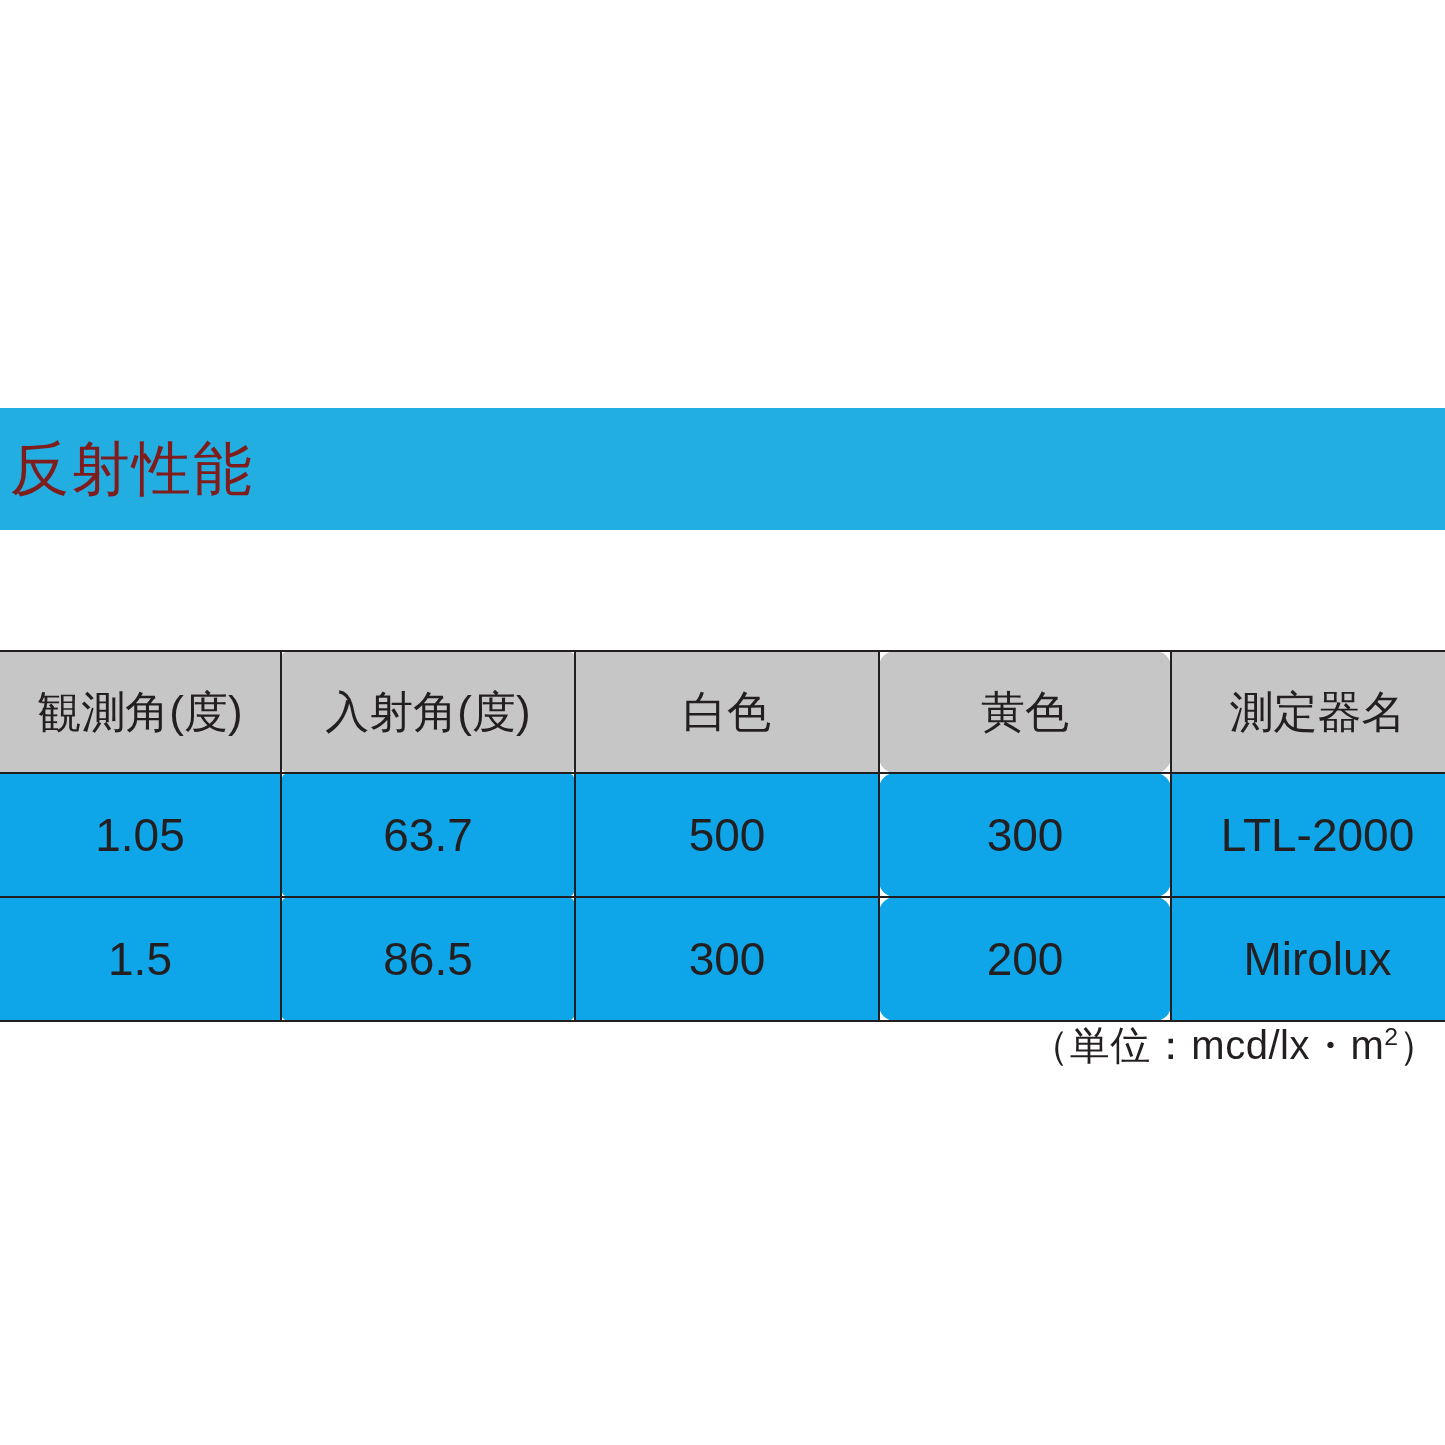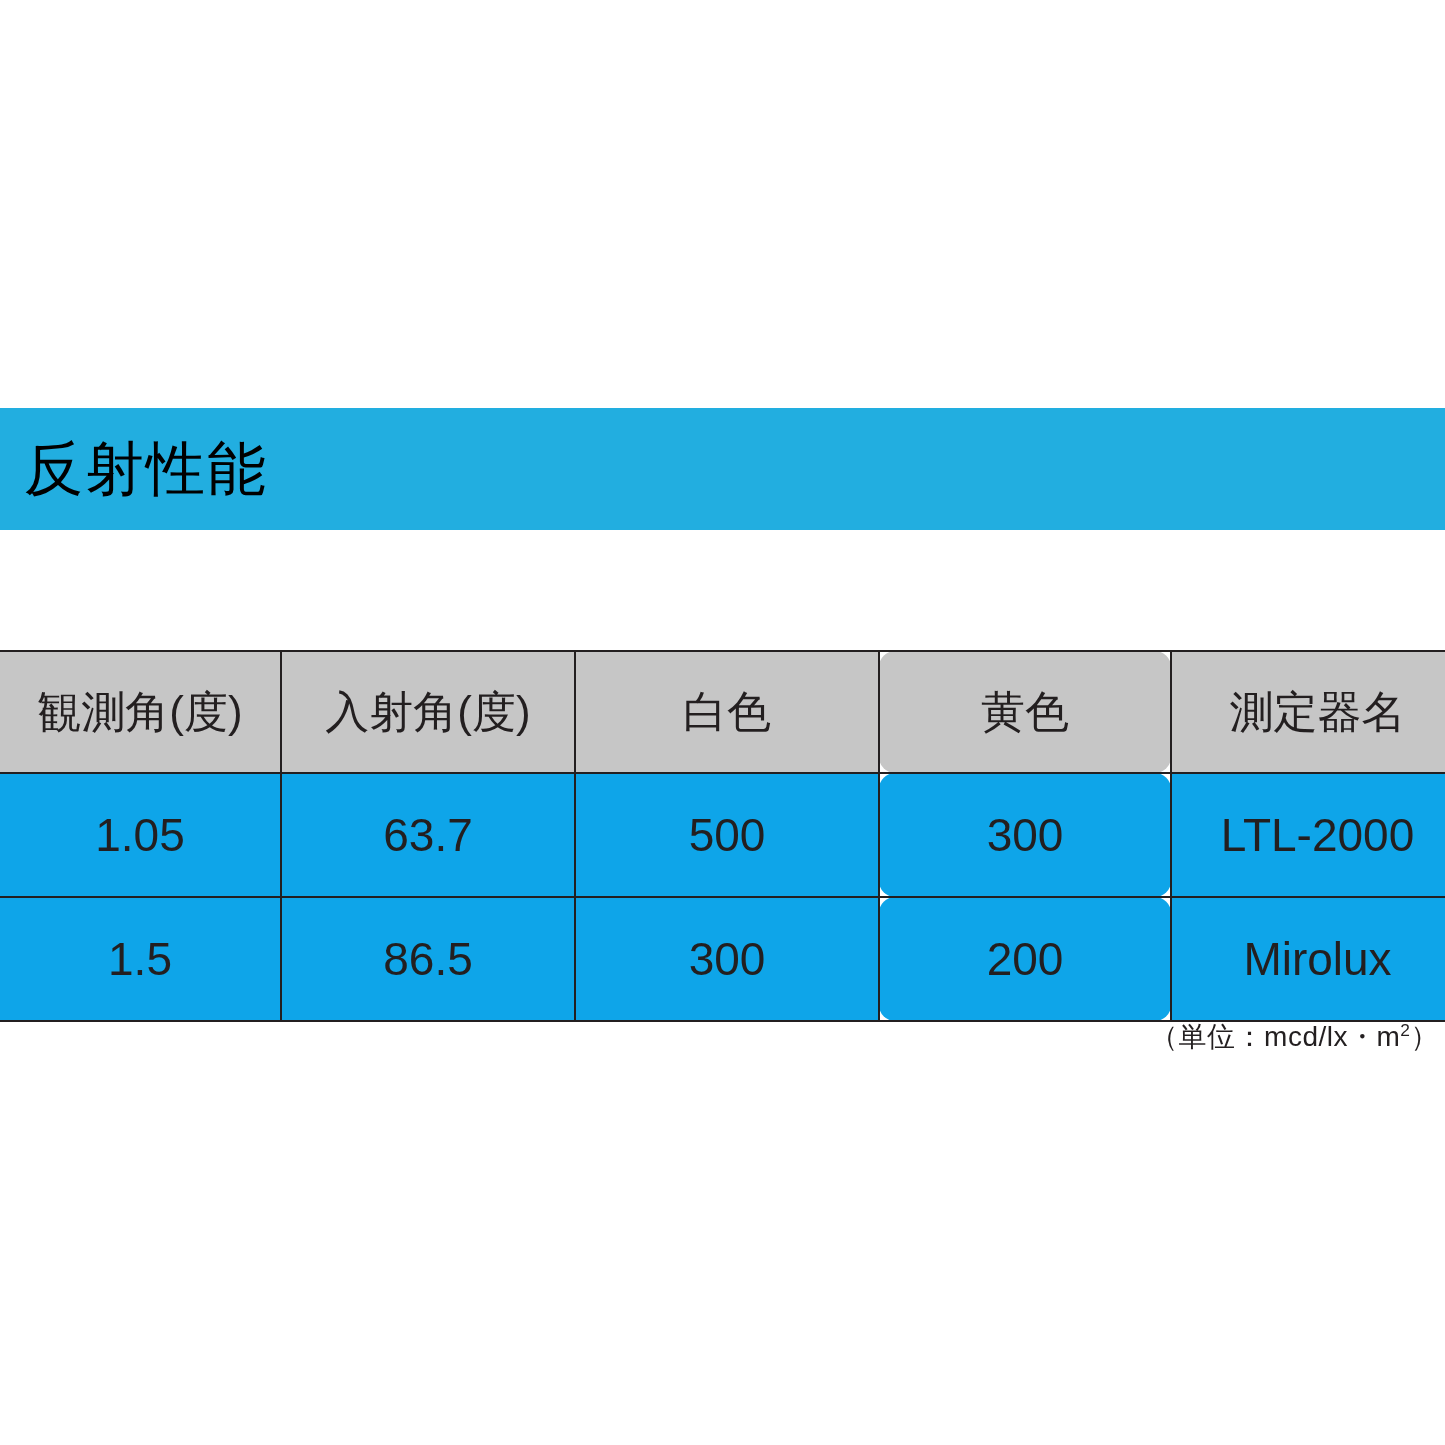--- a/index.html
+++ b/index.html
@@ -25,25 +25,25 @@
     position: absolute;
     left: 0;
     top: 408px;
     width: 1445px;
     height: 122px;
     background: #22aee0;
     display: flex;
     align-items: center;
   }
   .section-band-title {
-    color: #000000;
+    color: #7f1d1d;
     font-size: 59px;
     font-weight: 400;
     letter-spacing: 2px;
-    padding-left: 24px;
+    padding-left: 10px;
     line-height: 1;
   }
 
   
   .table-wrap {
     position: absolute;
     left: 0;
     top: 650px;
     width: 1445px;
   }
@@ -72,30 +72,30 @@
   }
   
   table.spec-table tr > *:first-child {
     border-left: none;
   }
   table.spec-table tr > *:last-child {
     border-right: none;
   }
 
   .col-1 { width: 278px; margin-left: 32px; }
-  .col-2 { width: 290px; }
+  .col-2 { width: 290px; border-radius: 8px; }
   .col-3 { width: 300px; }
   .col-4 { width: 288px; border-radius: 16px; }
   .col-5 { width: 289px; }
 
   .unit-note {
     position: absolute;
     right: 6px;
     top: 1018px;
-    font-size: 28px;
+    font-size: 40px;
     color: #231f20;
     letter-spacing: 0.5px;
   }
   .unit-note sup {
     font-size: 0.62em;
     vertical-align: super;
   }
 </style>
 </head>
 <body>

